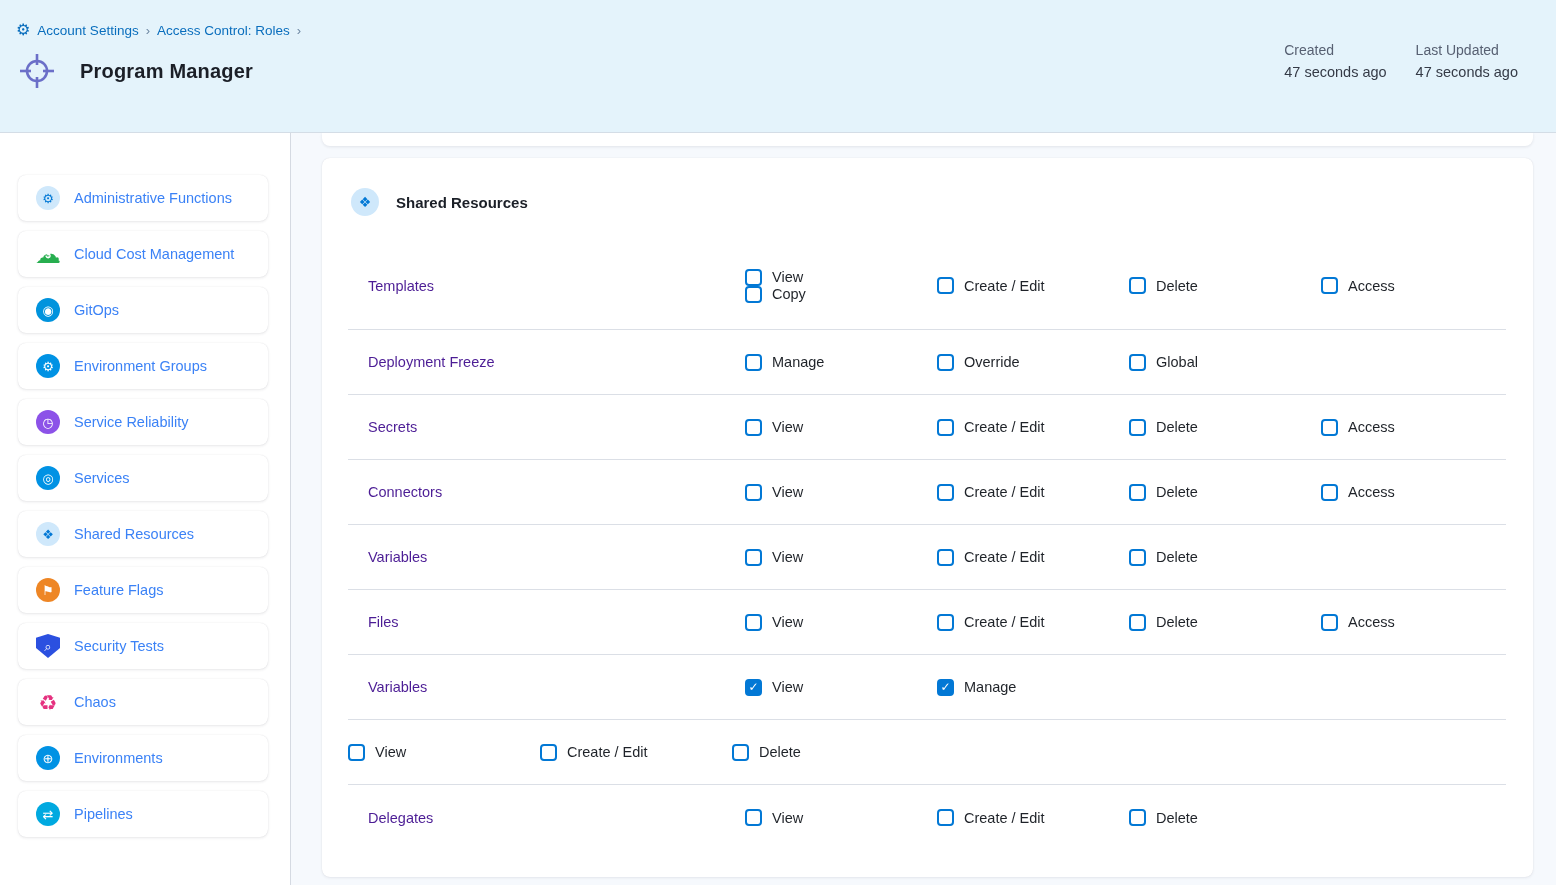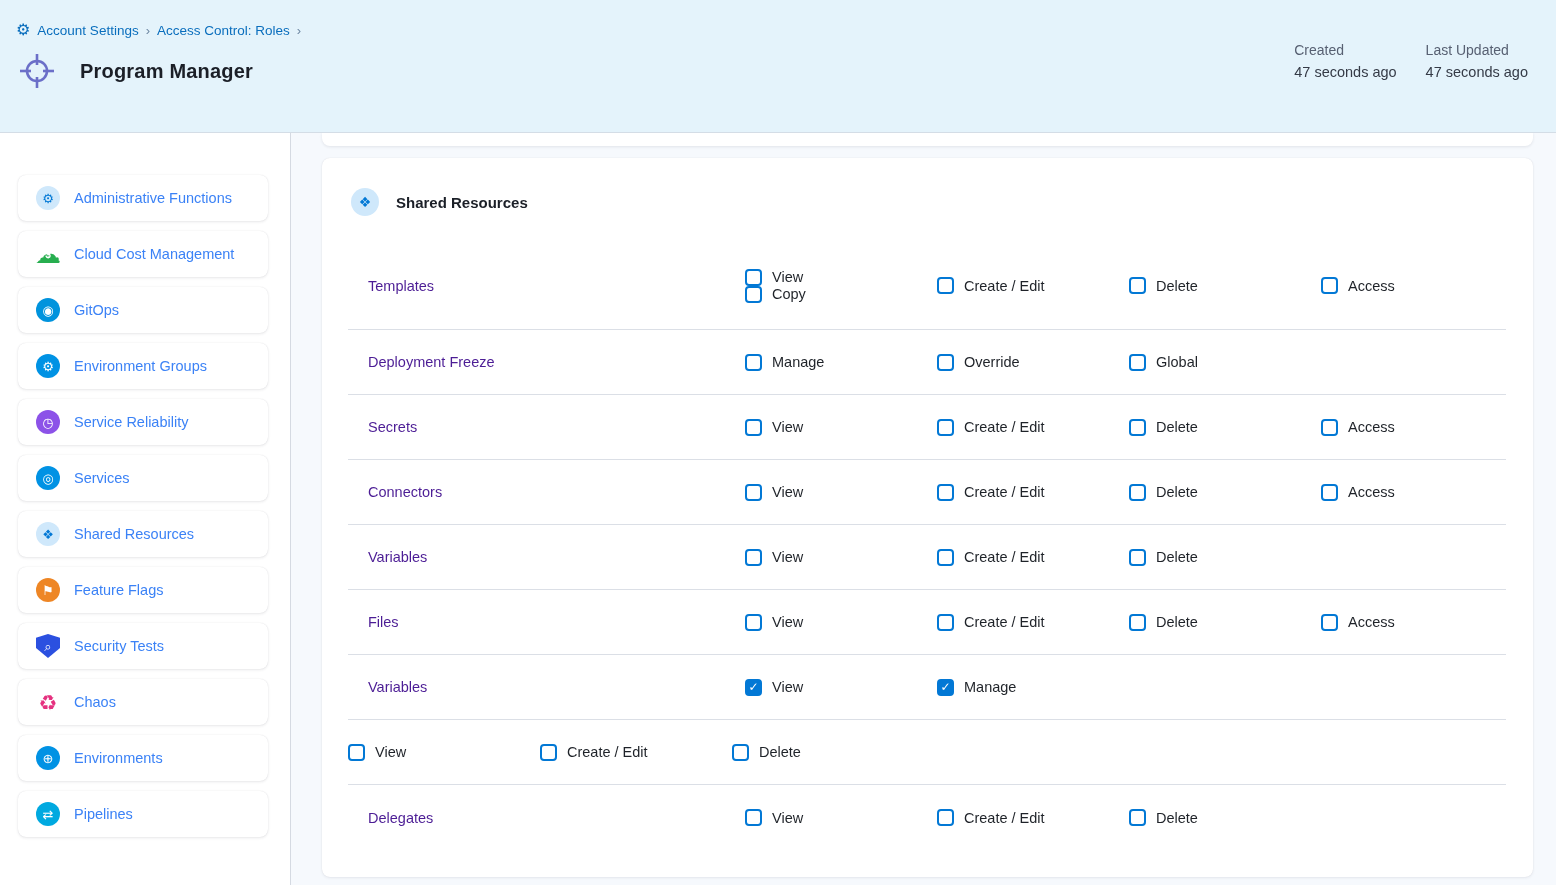--- a/index.html
+++ b/index.html
@@ -19,21 +19,21 @@
     padding: 22px 0 0 16px;
   }
   .breadcrumb { display: flex; align-items: center; gap: 7px; font-size: 13.5px; font-weight: 500; }
   .breadcrumb .crumb-gear { color: #0a6ebd; font-size: 16px; line-height: 1; }
   .breadcrumb a { color: #0a6ebd; text-decoration: none; cursor: pointer; }
   .breadcrumb .sep { color: #6d87a2; font-size: 13px; }
   .title-row { display: flex; align-items: center; margin-top: 12px; }
   .role-icon { width: 42px; height: 42px; margin-left: 0; flex: 0 0 42px; }
   .page-title { font-size: 20px; font-weight: 700; color: #1b1f27; margin-left: 22px; letter-spacing: .2px; }
   .header-meta {
-    position: absolute; top: 42px; right: 14px;
+    position: absolute; top: 42px; right: 24px;
     display: flex; align-items: flex-end;
   }
   .meta-block { padding: 0 14px; }
   .meta-label { font-size: 14px; color: #576072; margin-bottom: 6px; }
   .meta-value { font-size: 14.5px; color: #343a46; }
   .meta-divider { width: 1px; background: #bdc5d3; margin: 2px 0; }
 
   
   .content-wrap { display: flex; height: 752px; }
 

